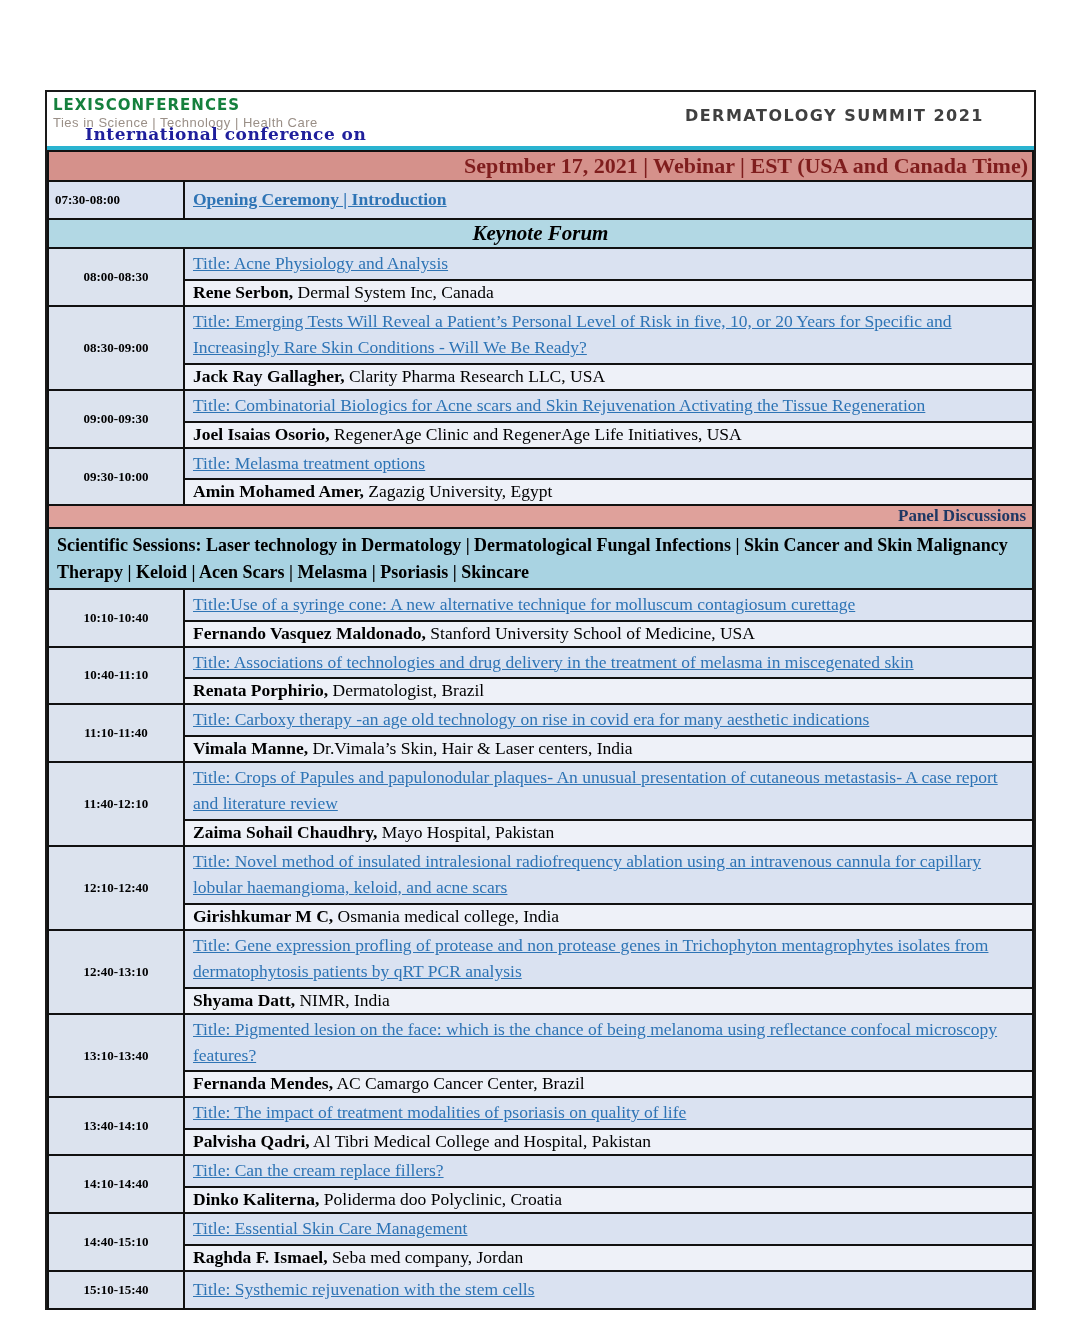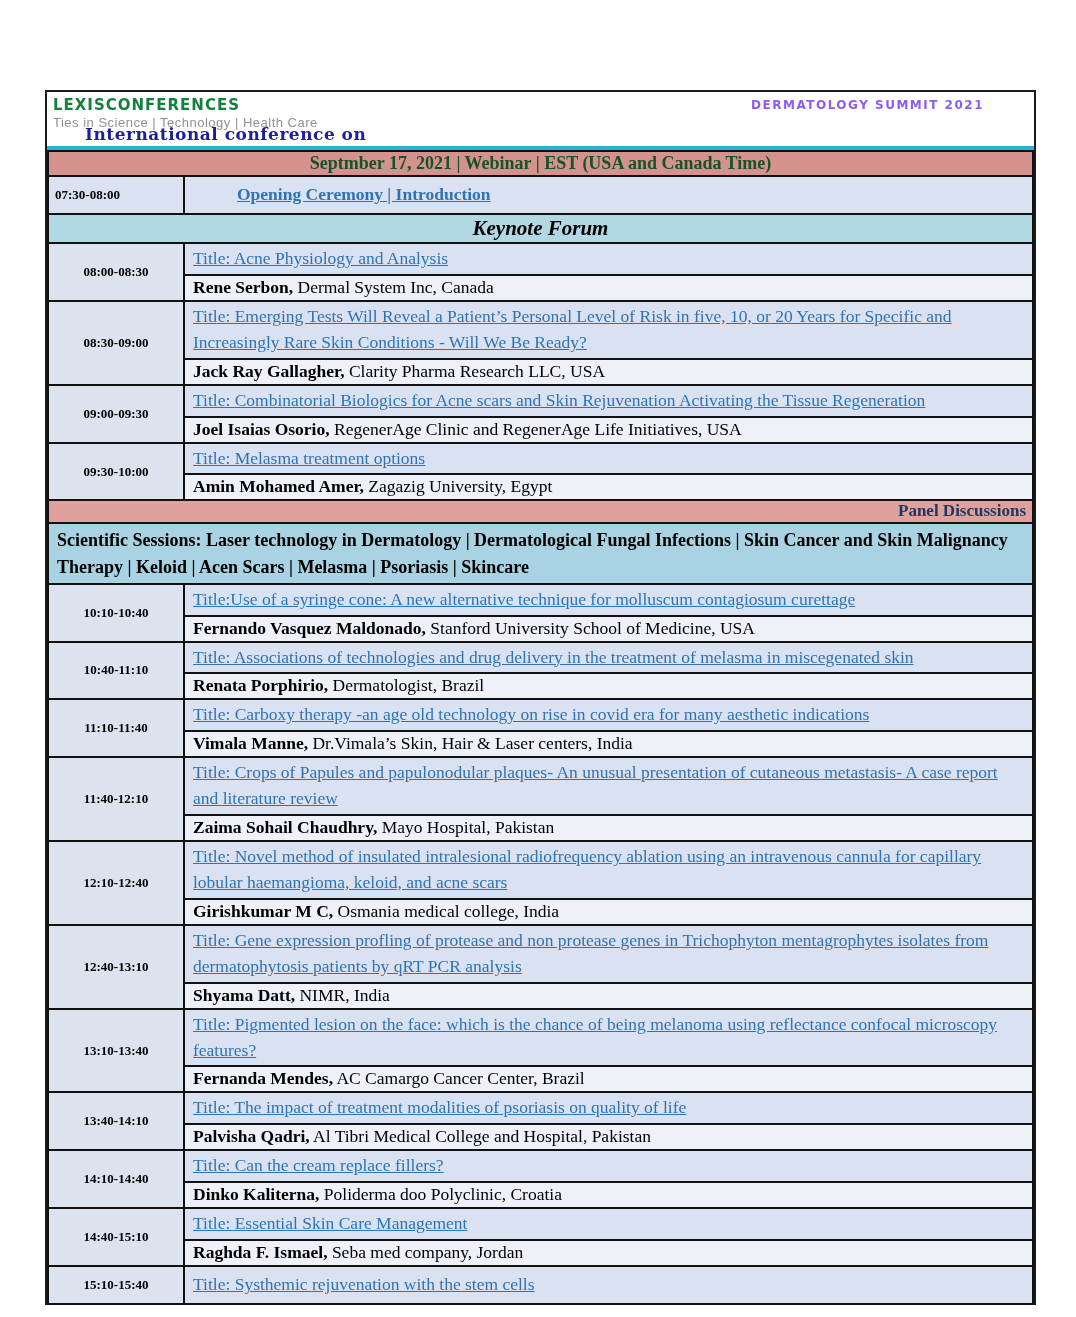--- a/index.html
+++ b/index.html
@@ -8,39 +8,39 @@
   .doc { position: absolute; left: 45px; top: 90px; width: 991px;
     border: 2px solid #1a1a1a; border-bottom: none; background: #fff; }
 
   
   .doc-header { padding: 4px 6px 2px 6px; background: #fff; }
   .header-top { display: flex; justify-content: space-between; align-items: flex-start; }
   .logo-text { font-family: "DejaVu Sans", sans-serif; font-weight: bold; font-size: 15px;
     letter-spacing: 1px; color: #15803d; }
   .logo-tagline { font-family: Liberation Sans, sans-serif; font-size: 13px; color: #9a8f87;
     margin-top: 1px; letter-spacing: 0.5px; }
-  .summit-title { font-family: "DejaVu Sans", sans-serif; font-weight: bold; font-size: 12px;
-    color: #8b5cf6; letter-spacing: 1.5px; padding: 2px 44px 0 0; }
+  .summit-title { font-family: "DejaVu Sans", sans-serif; font-weight: bold; font-size: 16px;
+    color: #404040; letter-spacing: 1.5px; padding: 2px 44px 0 0; margin-top: 8px; }
   .conf-prefix { font-family: "DejaVu Serif", serif; font-weight: bold; font-size: 17px;
     color: #1f1f9c; margin: -6px 0 0 32px; letter-spacing: 0.5px; }
   .conf-title { font-family: "DejaVu Sans", sans-serif; font-weight: bold; font-size: 26px;
     color: #2525cb; text-align: center; margin-top: 1px; letter-spacing: 0.5px; white-space: nowrap; }
   .conf-dates { font-family: "DejaVu Serif", serif; font-weight: bold; font-size: 21px;
     color: #2525cb; text-align: center; margin: 0 150px 2px 0; letter-spacing: 1px; }
 
   .teal-line { height: 4px; background: #2ab3d0; }
 
   
   table.schedule { width: 100%; border-collapse: collapse; table-layout: fixed; }
   table.schedule td { border: 2px solid #111; vertical-align: middle; }
 
-  .banner-row td { background: #d5918b; color: #14532d; font-weight: bold; font-size: 18px;
-    text-align: center; padding: 1px 4px; }
+  .banner-row td { background: #d5918b; color: #7f1d1d; font-weight: bold; font-size: 22px;
+    text-align: right; padding: 1px 4px; }
   .opening-row td { background: #dae2f1; }
-  .opening-label { color: #2e74b5; font-weight: bold; font-size: 17.5px; text-decoration: underline; margin-left: 44px; }
+  .opening-label { color: #2e74b5; font-weight: bold; font-size: 17.5px; text-decoration: underline; }
   .section-row td { background: #b2d8e4; color: #000; font-weight: bold; font-style: italic;
     font-size: 21px; text-align: center; padding: 1px 4px; }
   .panel-row td { background: #dfa19b; color: #1f3864; font-weight: bold; font-size: 17px;
     text-align: right; padding: 0 6px 1px 0; }
   .sessions-header-row td { background: #a9d3e2; color: #000; font-weight: bold; font-size: 18px;
     text-align: left; padding: 3px 8px; line-height: 1.45; }
 
   .time-cell { background: #dce3ee; font-weight: bold; font-size: 13px; text-align: center;
     padding: 10px 2px; }
   .time-cell.left { text-align: left; padding-left: 6px; }

